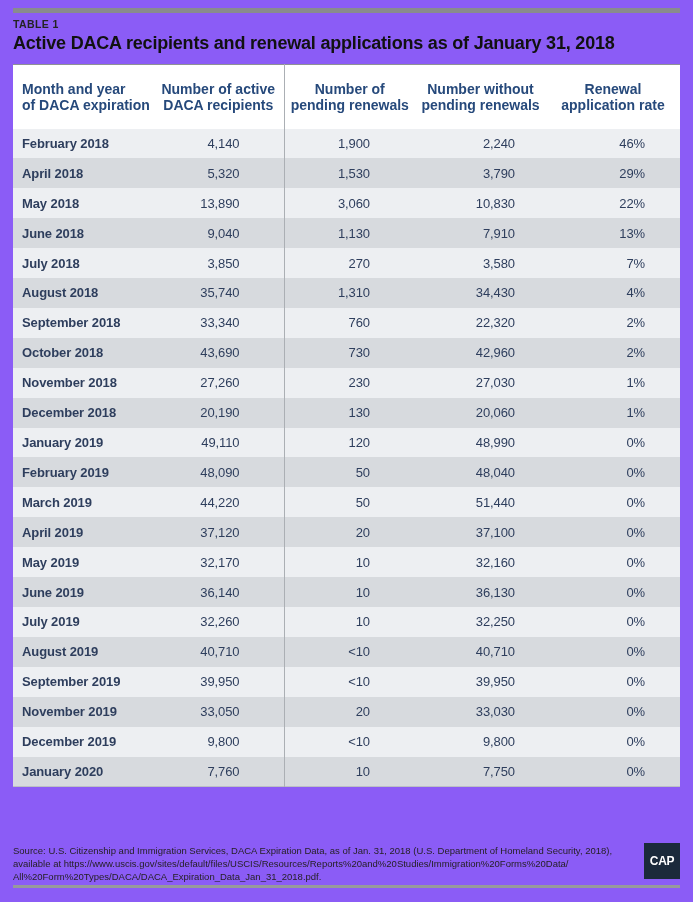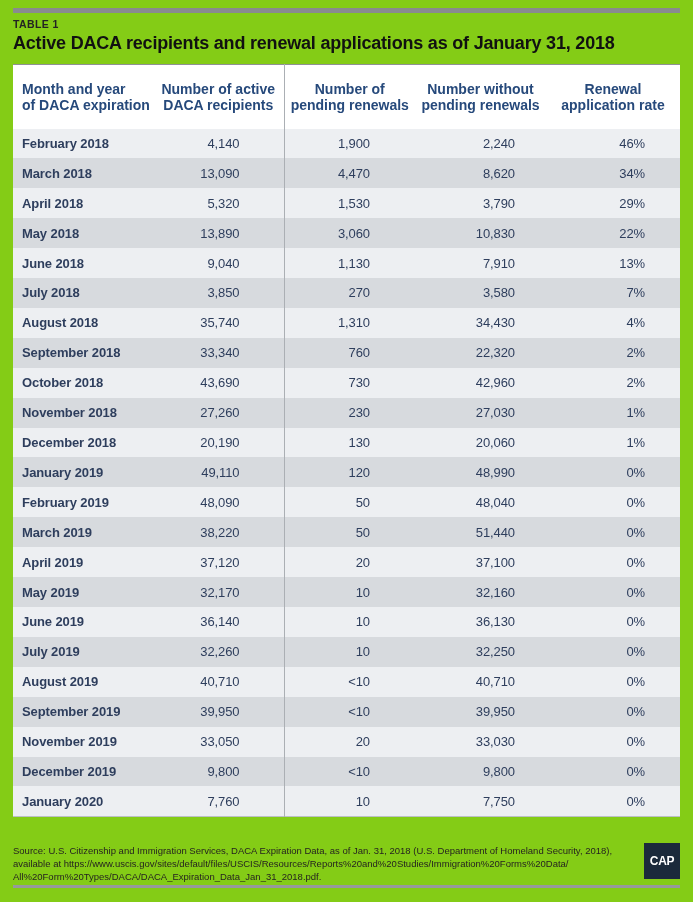--- a/index.html
+++ b/index.html
@@ -1,18 +1,18 @@
 <!DOCTYPE html>
 <html><head>
 <meta charset="utf-8">
 <style>
   * { margin:0; padding:0; box-sizing:border-box; }
   html,body { background:#ffffff; }
   body { font-family:"Liberation Sans", sans-serif; }
-  .canvas { position:relative; width:693px; height:902px; background:#84cc16; overflow:hidden; }
+  .canvas { position:relative; width:693px; height:902px; background:#8b5cf6; overflow:hidden; }
   .content { position:absolute; left:13px; top:0; width:667px; }
 
   .top-bar { position:absolute; left:0; top:8px; width:667px; height:5px; background:#898b8e; }
   .table-label { position:absolute; left:0; top:18px; font-size:10.5px; font-weight:bold; color:#232323; letter-spacing:0.4px; }
   .title { position:absolute; left:0; top:33px; width:667px; font-size:18px; font-weight:bold; color:#111111; letter-spacing:-0.2px; white-space:nowrap; }
 
   table.daca { position:absolute; left:0; top:64px; width:667px; border-collapse:collapse; table-layout:fixed;
     border-top:1px solid #8f9194; border-bottom:1px solid #bcc0c4; }
   table.daca th { height:64px; vertical-align:middle; text-align:center; font-size:14px; line-height:16px;
     font-weight:bold; color:#26497b; background:#ffffff; }
@@ -61,27 +61,20 @@
       </thead>
       <tbody id="table-body">
           <tr>
             <td>February 2018</td>
             <td>4,140</td>
             <td>1,900</td>
             <td>2,240</td>
             <td>46%</td>
           </tr>
           <tr>
-            <td>March 2018</td>
-            <td>13,090</td>
-            <td>4,470</td>
-            <td>8,620</td>
-            <td>34%</td>
-          </tr>
-          <tr>
             <td>April 2018</td>
             <td>5,320</td>
             <td>1,530</td>
             <td>3,790</td>
             <td>29%</td>
           </tr>
           <tr>
             <td>May 2018</td>
             <td>13,890</td>
             <td>3,060</td>
@@ -146,21 +139,21 @@
           </tr>
           <tr>
             <td>February 2019</td>
             <td>48,090</td>
             <td>50</td>
             <td>48,040</td>
             <td>0%</td>
           </tr>
           <tr>
             <td>March 2019</td>
-            <td>38,220</td>
+            <td>44,220</td>
             <td>50</td>
             <td>51,440</td>
             <td>0%</td>
           </tr>
           <tr>
             <td>April 2019</td>
             <td>37,120</td>
             <td>20</td>
             <td>37,100</td>
             <td>0%</td>

